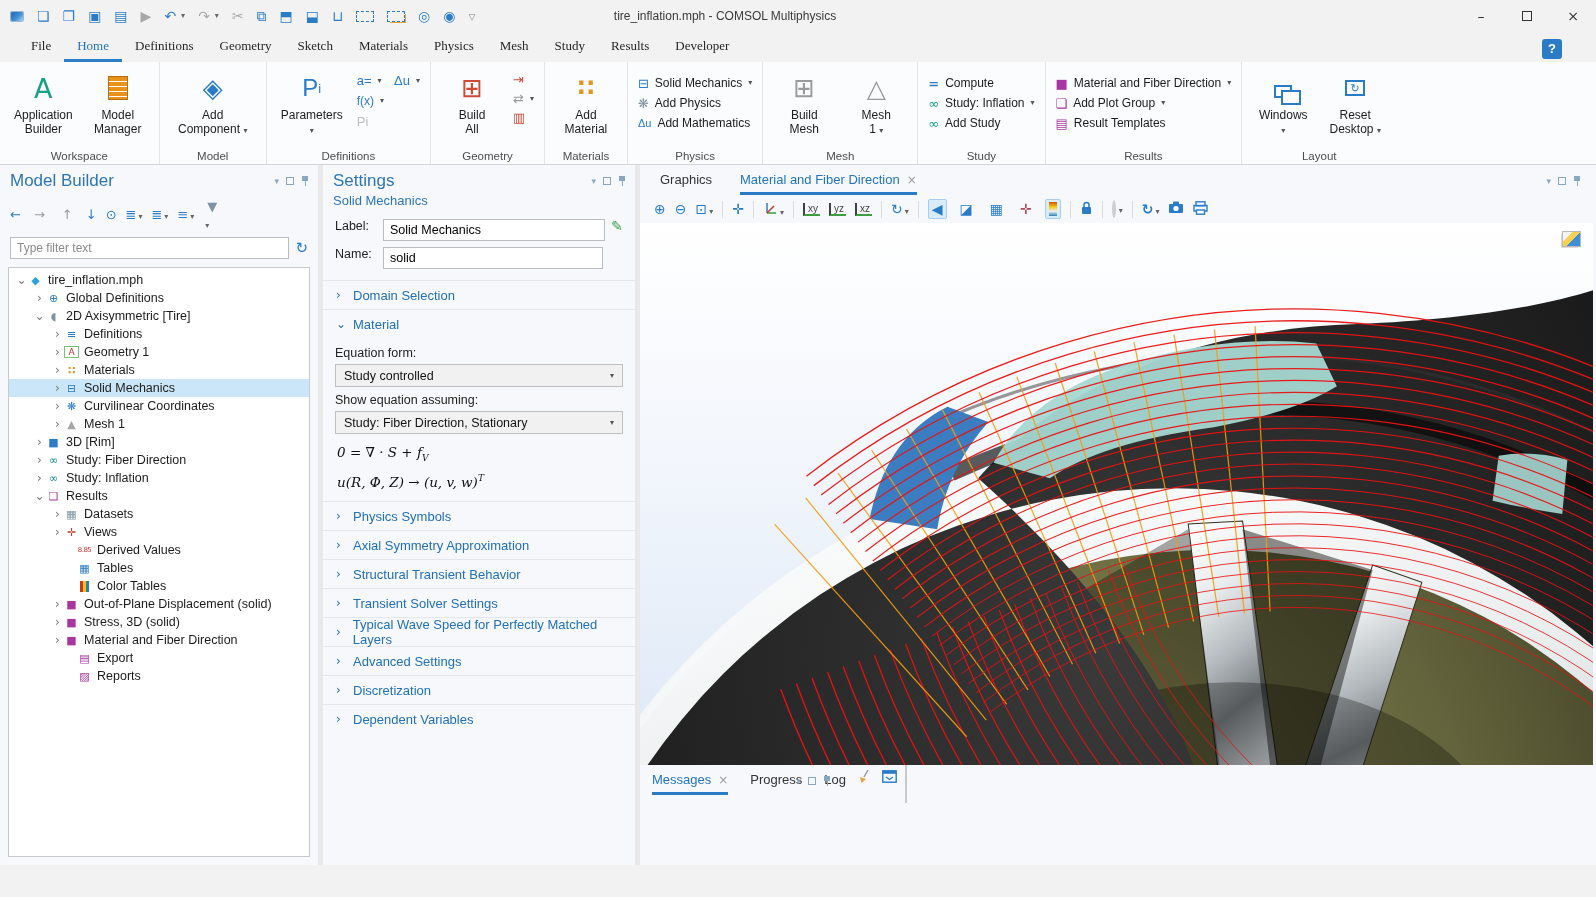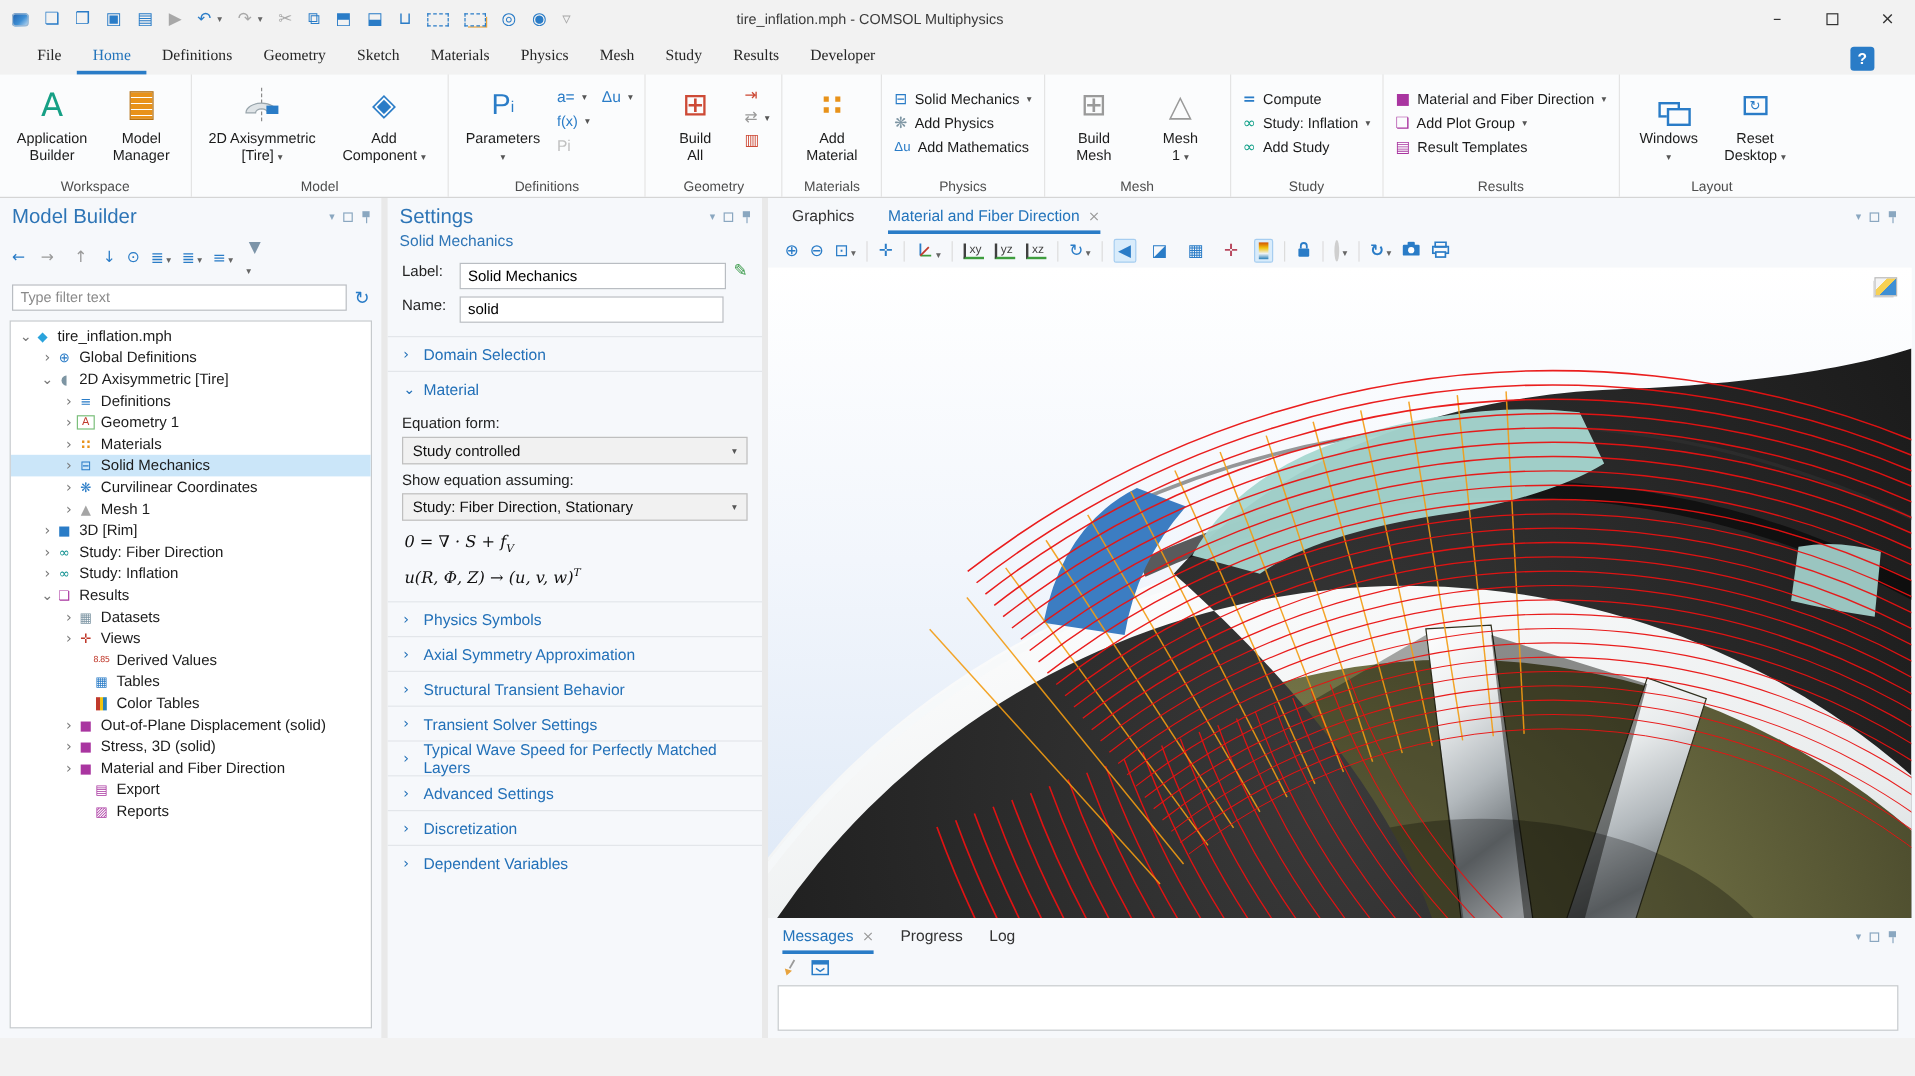--- a/index.html
+++ b/index.html
@@ -104,21 +104,21 @@
   .gsep { width:1px; height:17px; background:#dcdcdc; }
   .vchip { font-size:10px; color:#444; border-left:2px solid #404040; border-bottom:2px solid #3e9d3e; padding:0 2px 0 3px; line-height:11px; }
   .tg { display:flex; align-items:center; padding:2px 3px; border:1px solid transparent; }
   .tg.on { background:#d9ecfb; border-color:#a6cdf0; border-radius:2px; }
   .legendbar { width:8px; height:14px; background:linear-gradient(#d35400,#f1c40f,#eef2f5,#2980b9); }
   .palette { width:14px; height:14px; border-radius:50%; border:2px solid #cfcfcf; background:conic-gradient(#e74c3c,#f1c40f,#2ecc71,#3498db,#9b59b6,#e74c3c); }
   .canvas { flex:1; position:relative; background:#fff; margin-right:3px; overflow:hidden; }
   .canvas svg.scene { position:absolute; inset:0; width:100%; height:100%; }
   .thumbicon { position:absolute; top:8px; right:12px; width:19px; height:16px; background:linear-gradient(135deg,#f4f4f4 0 30%,#f7d154 30% 55%,#3f8fd4 55%); border:1px solid #b9b9b9; box-shadow:-2px 2px 0 -1px #ddd; }
 
-  .msgs { height:100px; display:flex; flex-direction:column; }
+  .msgs { height:100px; display:flex; flex-direction:row; }
   .mtoolrow { height:26px; display:flex; align-items:center; gap:10px; padding-left:12px; }
   .msgbox { height:38px; margin:0 14px 6px 8px; background:#fff; border:1px solid #c6cacd; }
 
   
   .statusbar { position:absolute; left:0; bottom:0; width:1596px; height:32px; background:#ececec; border-top:1px solid #d4d4d4; }
   .statusbar .mem { position:absolute; left:960px; top:8px; transform:translateX(-50%); font-size:12px; color:#222; }
 </style>
 </head>
 <body>
 
@@ -186,30 +186,20 @@
       <div class="bigbtn">
         <span class="bigicon">
             <span class="cabinet"></span>
           </span>
         <span class="biglabel"><span>Model</span><br><span>Manager</span></span>
       </div>
       <div class="rglabel">Workspace</div>
     </div>
 
     <div class="rgroup">
-      <div class="bigbtn" style="min-width:96px;">
-        <span class="bigicon">
-          <svg width="34" height="30" viewBox="0 0 34 30">
-              <line x1="17" y1="0" x2="17" y2="30" stroke="#8a8a8a" stroke-dasharray="3 2"></line>
-              <path d="M4 21 A 13 8 0 0 1 30 21 L22 21 A 5 3.2 0 0 0 12 21 Z" fill="#dfe4e7" stroke="#98a4ab"></path>
-              <rect x="21" y="15" width="10" height="7" fill="#2a7cc7"></rect>
-            </svg>
-        </span>
-        <span class="biglabel"><span>2D Axisymmetric</span><br><span>[Tire]</span> <span class="ic caret">▾</span></span>
-      </div>
       <div class="bigbtn" style="min-width:86px;">
         <span class="bigicon ic c-blue" style="font-size:26px;">◈</span>
         <span class="biglabel"><span>Add</span><br><span>Component</span> <span class="ic caret">▾</span></span>
       </div>
       <div class="rglabel">Model</div>
     </div>
 
     <div class="rgroup">
       <div class="bigbtn">
         <span class="bigicon c-blue" style="font-size:24px;">

